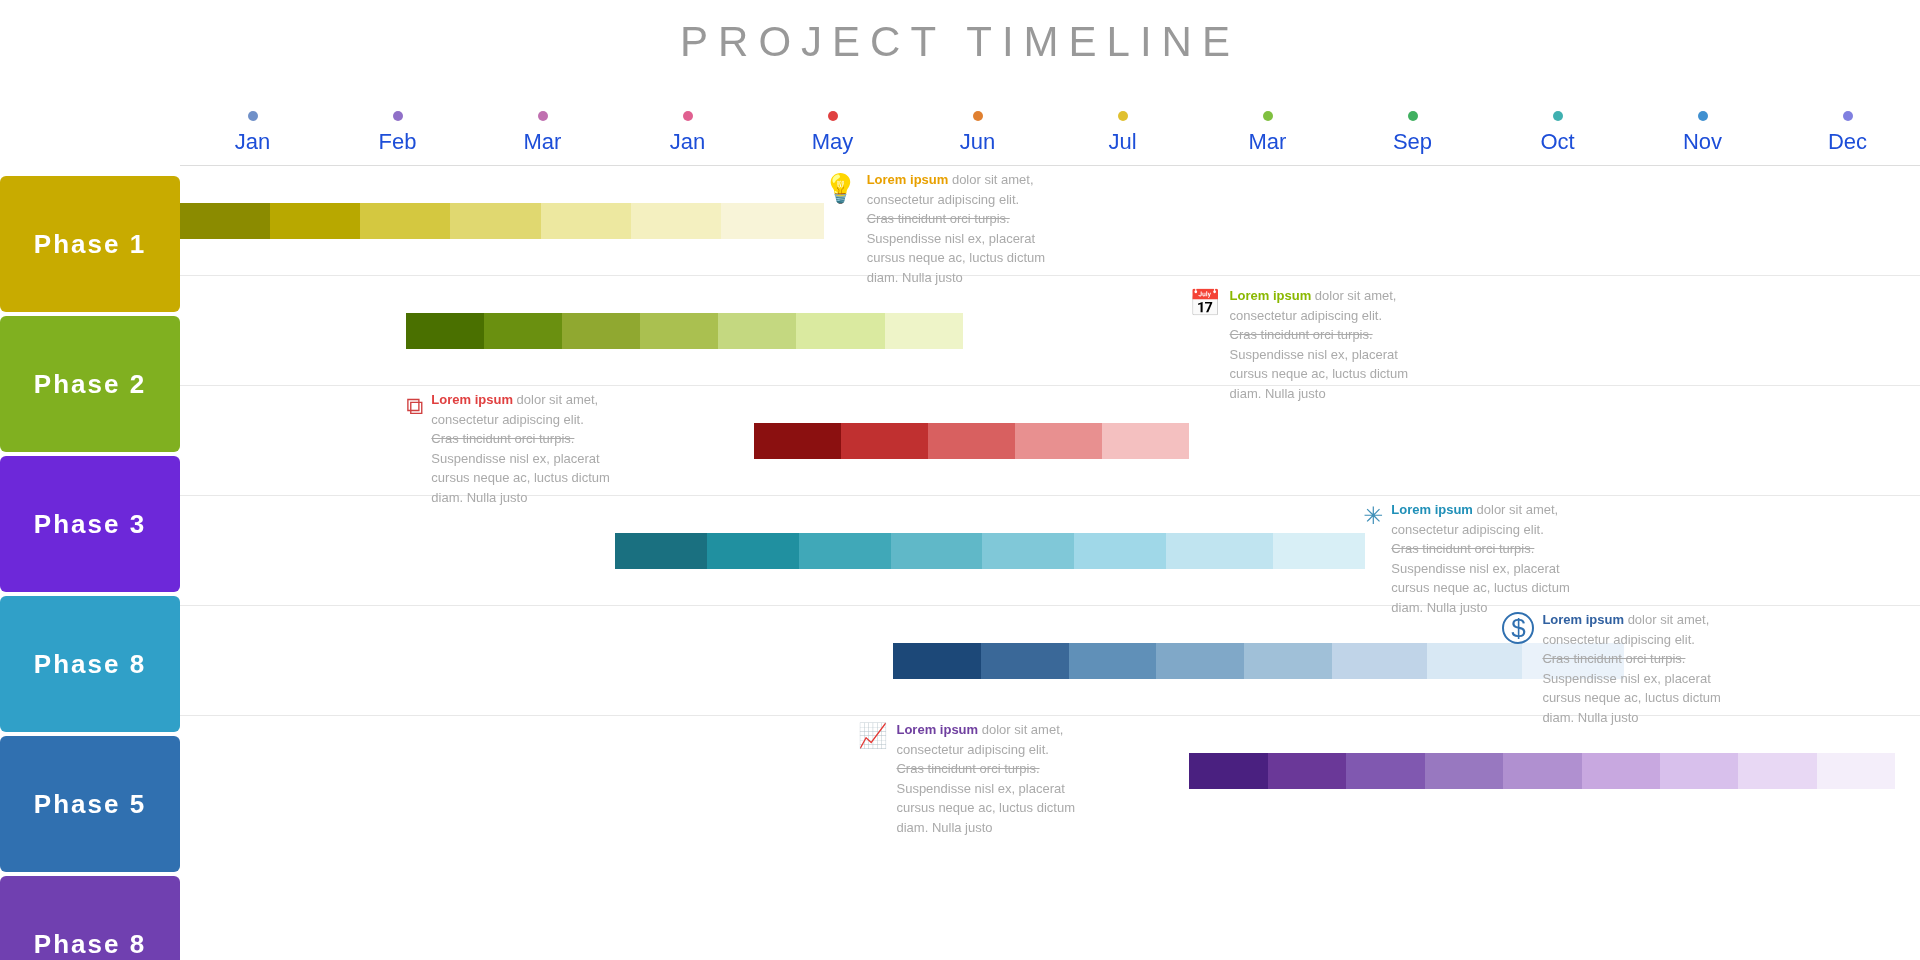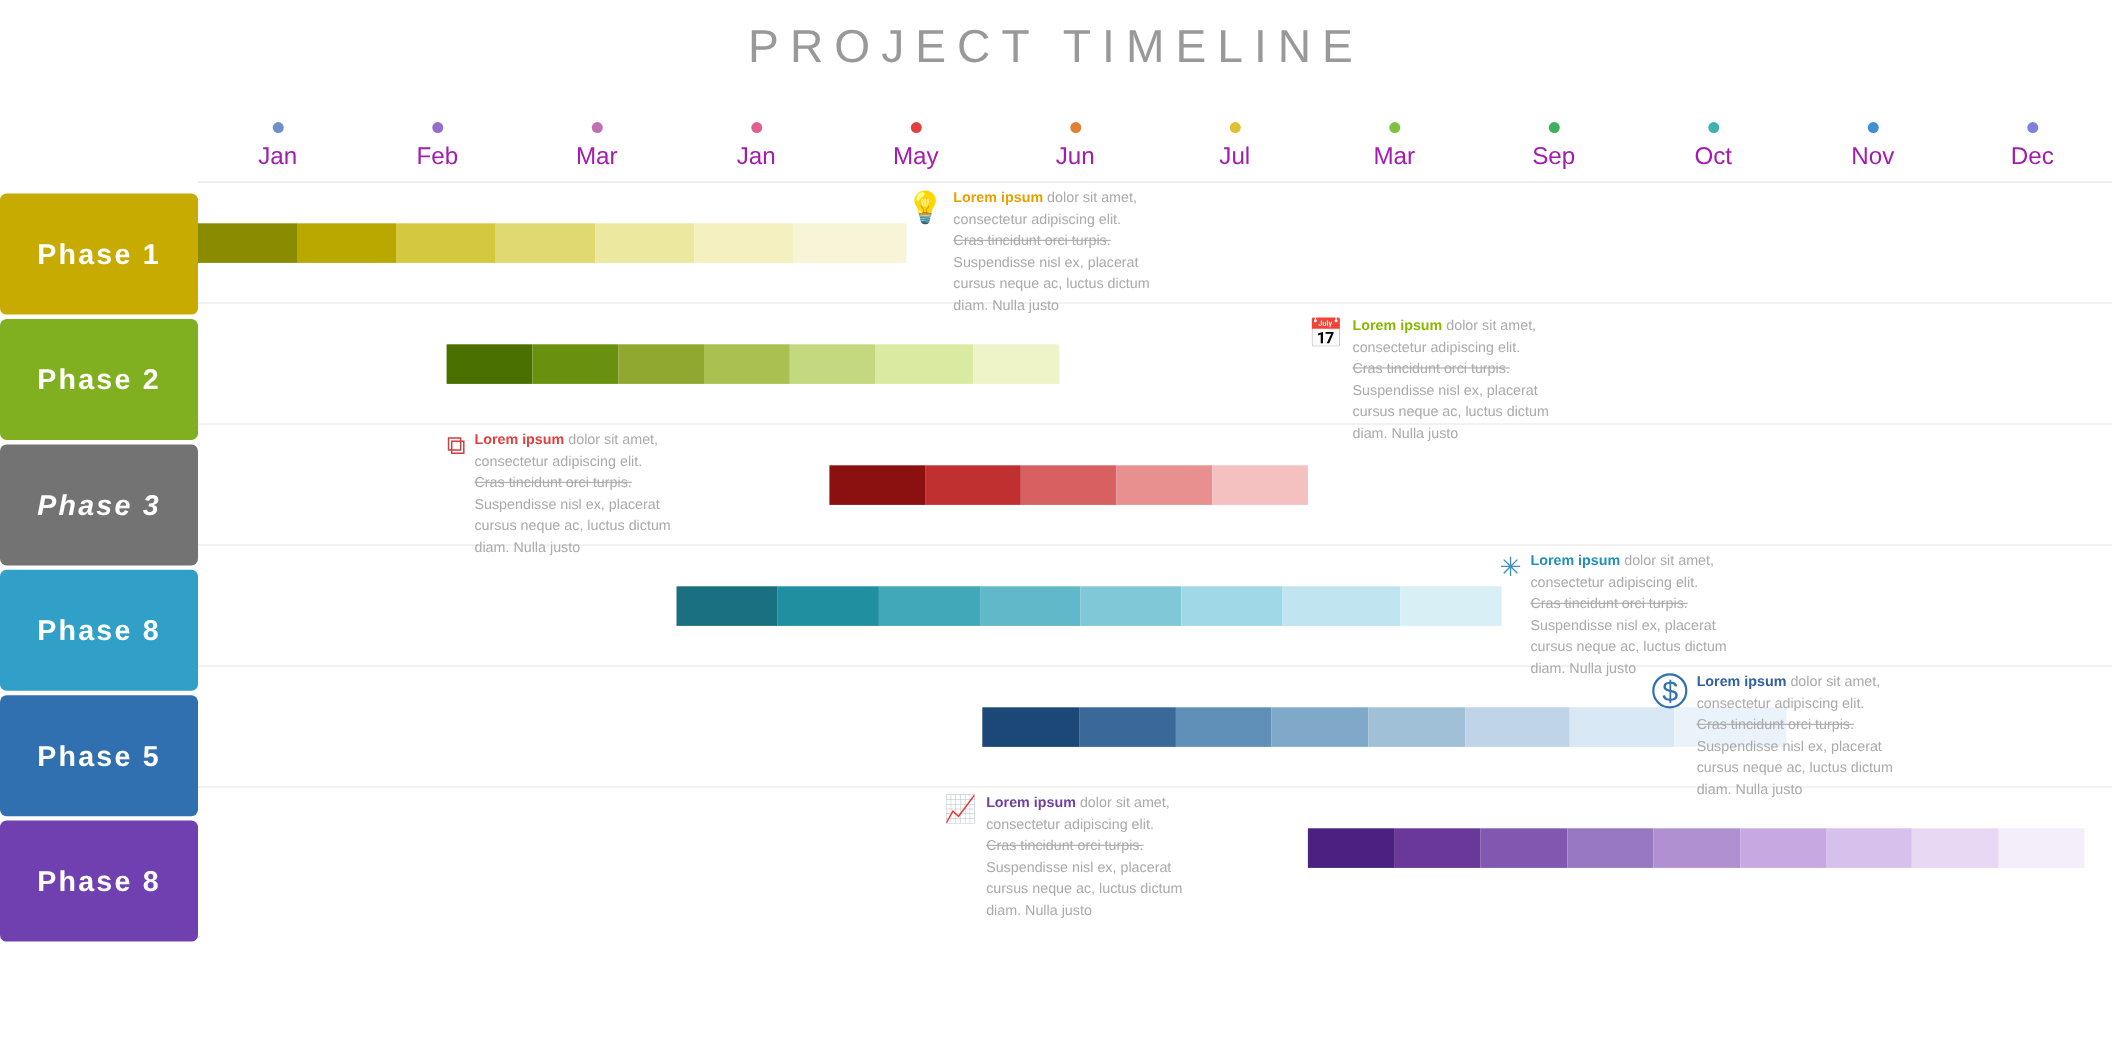--- a/index.html
+++ b/index.html
@@ -34,21 +34,21 @@
     }
 
     .phase-label {
       display: flex;
       align-items: center;
       justify-content: center;
       font-size: 26px;
       font-weight: bold;
       color: #fff;
       letter-spacing: 2px;
-      height: 110px;
+      height: 136px;
       border-radius: 6px;
       margin-bottom: 4px;
       flex-shrink: 0;
     }
 
     
     .chart-col {
       flex: 1;
       position: relative;
       overflow: visible;
@@ -75,21 +75,21 @@
 
     .month-dot {
       width: 10px;
       height: 10px;
       border-radius: 50%;
       margin-bottom: 2px;
     }
 
     .month-label {
       font-size: 22px;
-      color: #a21caf;
+      color: #1d4ed8;
       font-weight: 400;
     }
 
     
     .grid-area {
       position: relative;
     }
 
     .phase-row {
       display: flex;
@@ -149,21 +149,21 @@
 
 <div class="page">
 
   <h1 class="title">PROJECT  TIMELINE</h1>
 
   <div class="timeline-area">
 
     <div class="phases-col">
       <div class="phase-label" style="background:#c8ab00;">Phase  1</div>
       <div class="phase-label" style="background:#80b020;">Phase  2</div>
-      <div class="phase-label" style="background:#737373;font-style:italic;">Phase  3</div>
+      <div class="phase-label" style="background:#6d28d9;">Phase  3</div>
       <div class="phase-label" style="background:#30a0c8;">Phase  8</div>
       <div class="phase-label" style="background:#3070b0;">Phase  5</div>
       <div class="phase-label" style="background:#7040b0;">Phase  8</div>
     </div>
 
     <div class="chart-col">
 
       <div class="months-row">
         <div class="month-cell">
           <div class="month-dot" style="background:#7090c8;"></div>

